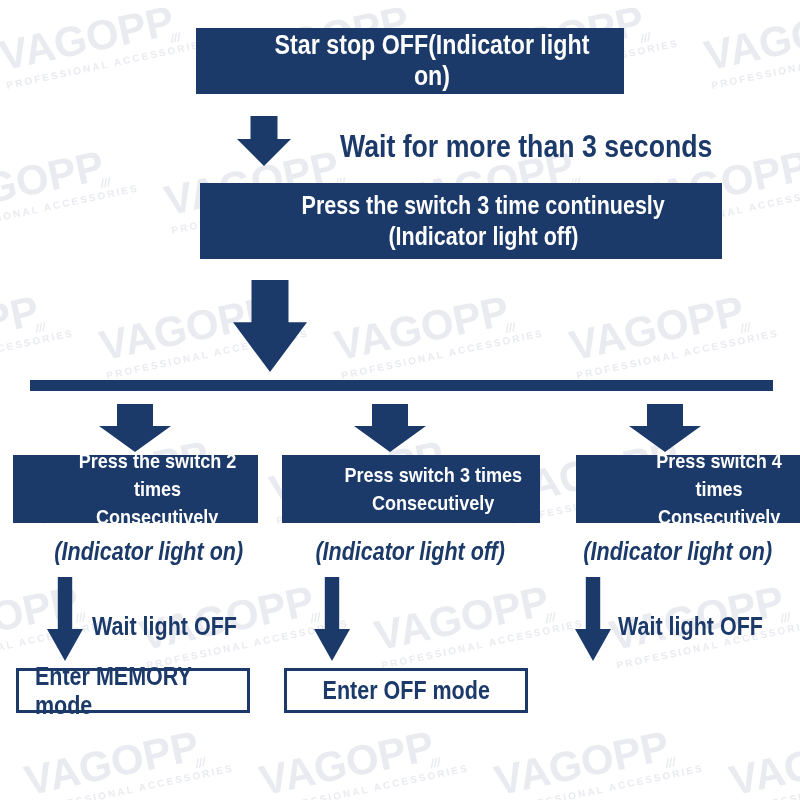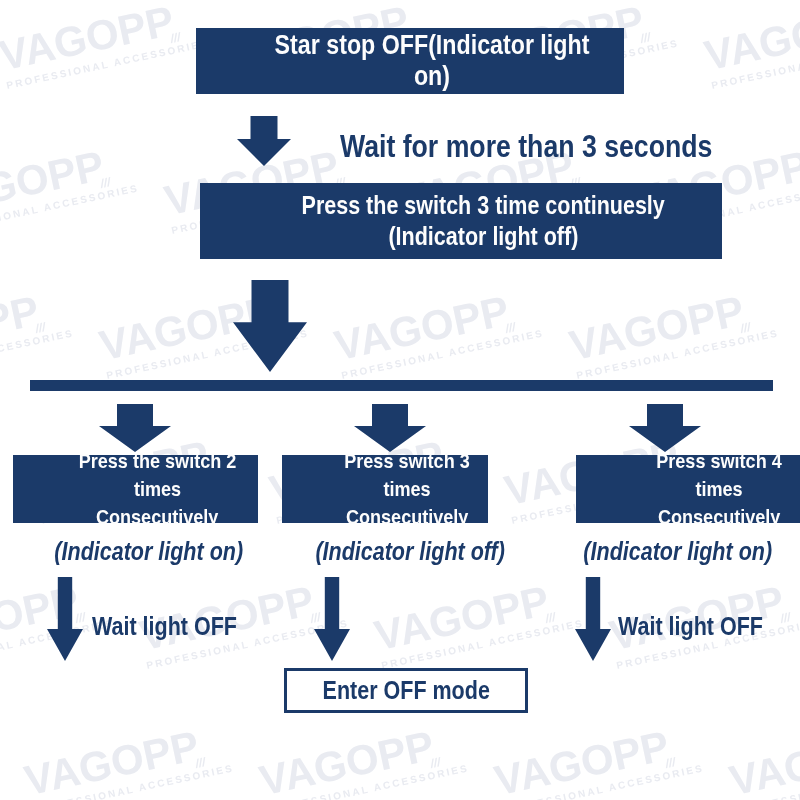--- a/index.html
+++ b/index.html
@@ -189,21 +189,21 @@
     <div class="divider" style="left:30px; top:380px; width:743px; height:11px;"></div>
 
     <div class="arrow" style="left:99px;  top:404px; width:72px; height:48px;"></div>
     <div class="arrow" style="left:354px; top:404px; width:72px; height:48px;"></div>
     <div class="arrow" style="left:629px; top:404px; width:72px; height:48px;"></div>
 
     <div class="navybox" style="left:13px; top:455px; width:245px; height:68px; font-size:21px; line-height:28px;">
       <span class="cond">Press the switch 2 times</span>
       <span class="cond">Consecutively</span>
     </div>
-    <div class="navybox" style="left:282px; top:455px; width:206px; height:68px; font-size:21px; line-height:28px;">
+    <div class="navybox" style="left:282px; top:455px; width:258px; height:68px; font-size:21px; line-height:28px;">
       <span class="cond">Press switch 3 times</span>
       <span class="cond">Consecutively</span>
     </div>
     <div class="navybox" style="left:545px; top:455px; width:242px; height:68px; font-size:21px; line-height:28px;margin-left:31px;">
       <span class="cond">Press switch 4 times</span>
       <span class="cond">Consecutively</span>
     </div>
 
     <div class="center-label" style="left:13px; top:537px; width:245px; font-size:25px;">
       <span class="cond">(Indicator light on)</span>
@@ -219,19 +219,22 @@
     <div class="arrow-narrow" style="left:314px; top:577px; width:36px; height:84px;"></div>
     <div class="arrow-narrow" style="left:575px; top:577px; width:36px; height:84px;"></div>
 
     <div class="freetext" style="left:92px; top:612px; font-size:25px;">
       <span class="cond-l">Wait light OFF</span>
     </div>
     <div class="freetext" style="left:618px; top:612px; font-size:25px;">
       <span class="cond-l">Wait light OFF</span>
     </div>
 
+    <div class="outline-box" style="left:16px; top:668px; width:234px; height:45px; font-size:25px; align-items:center;">
+      <span class="cond">Enter MEMORY mode</span>
+    </div>
     <div class="outline-box" style="left:284px; top:668px; width:244px; height:45px; font-size:25px; align-items:center;">
       <span class="cond">Enter OFF mode</span>
     </div>
 
 
   </div>
 </div>
 
 </body></html>

